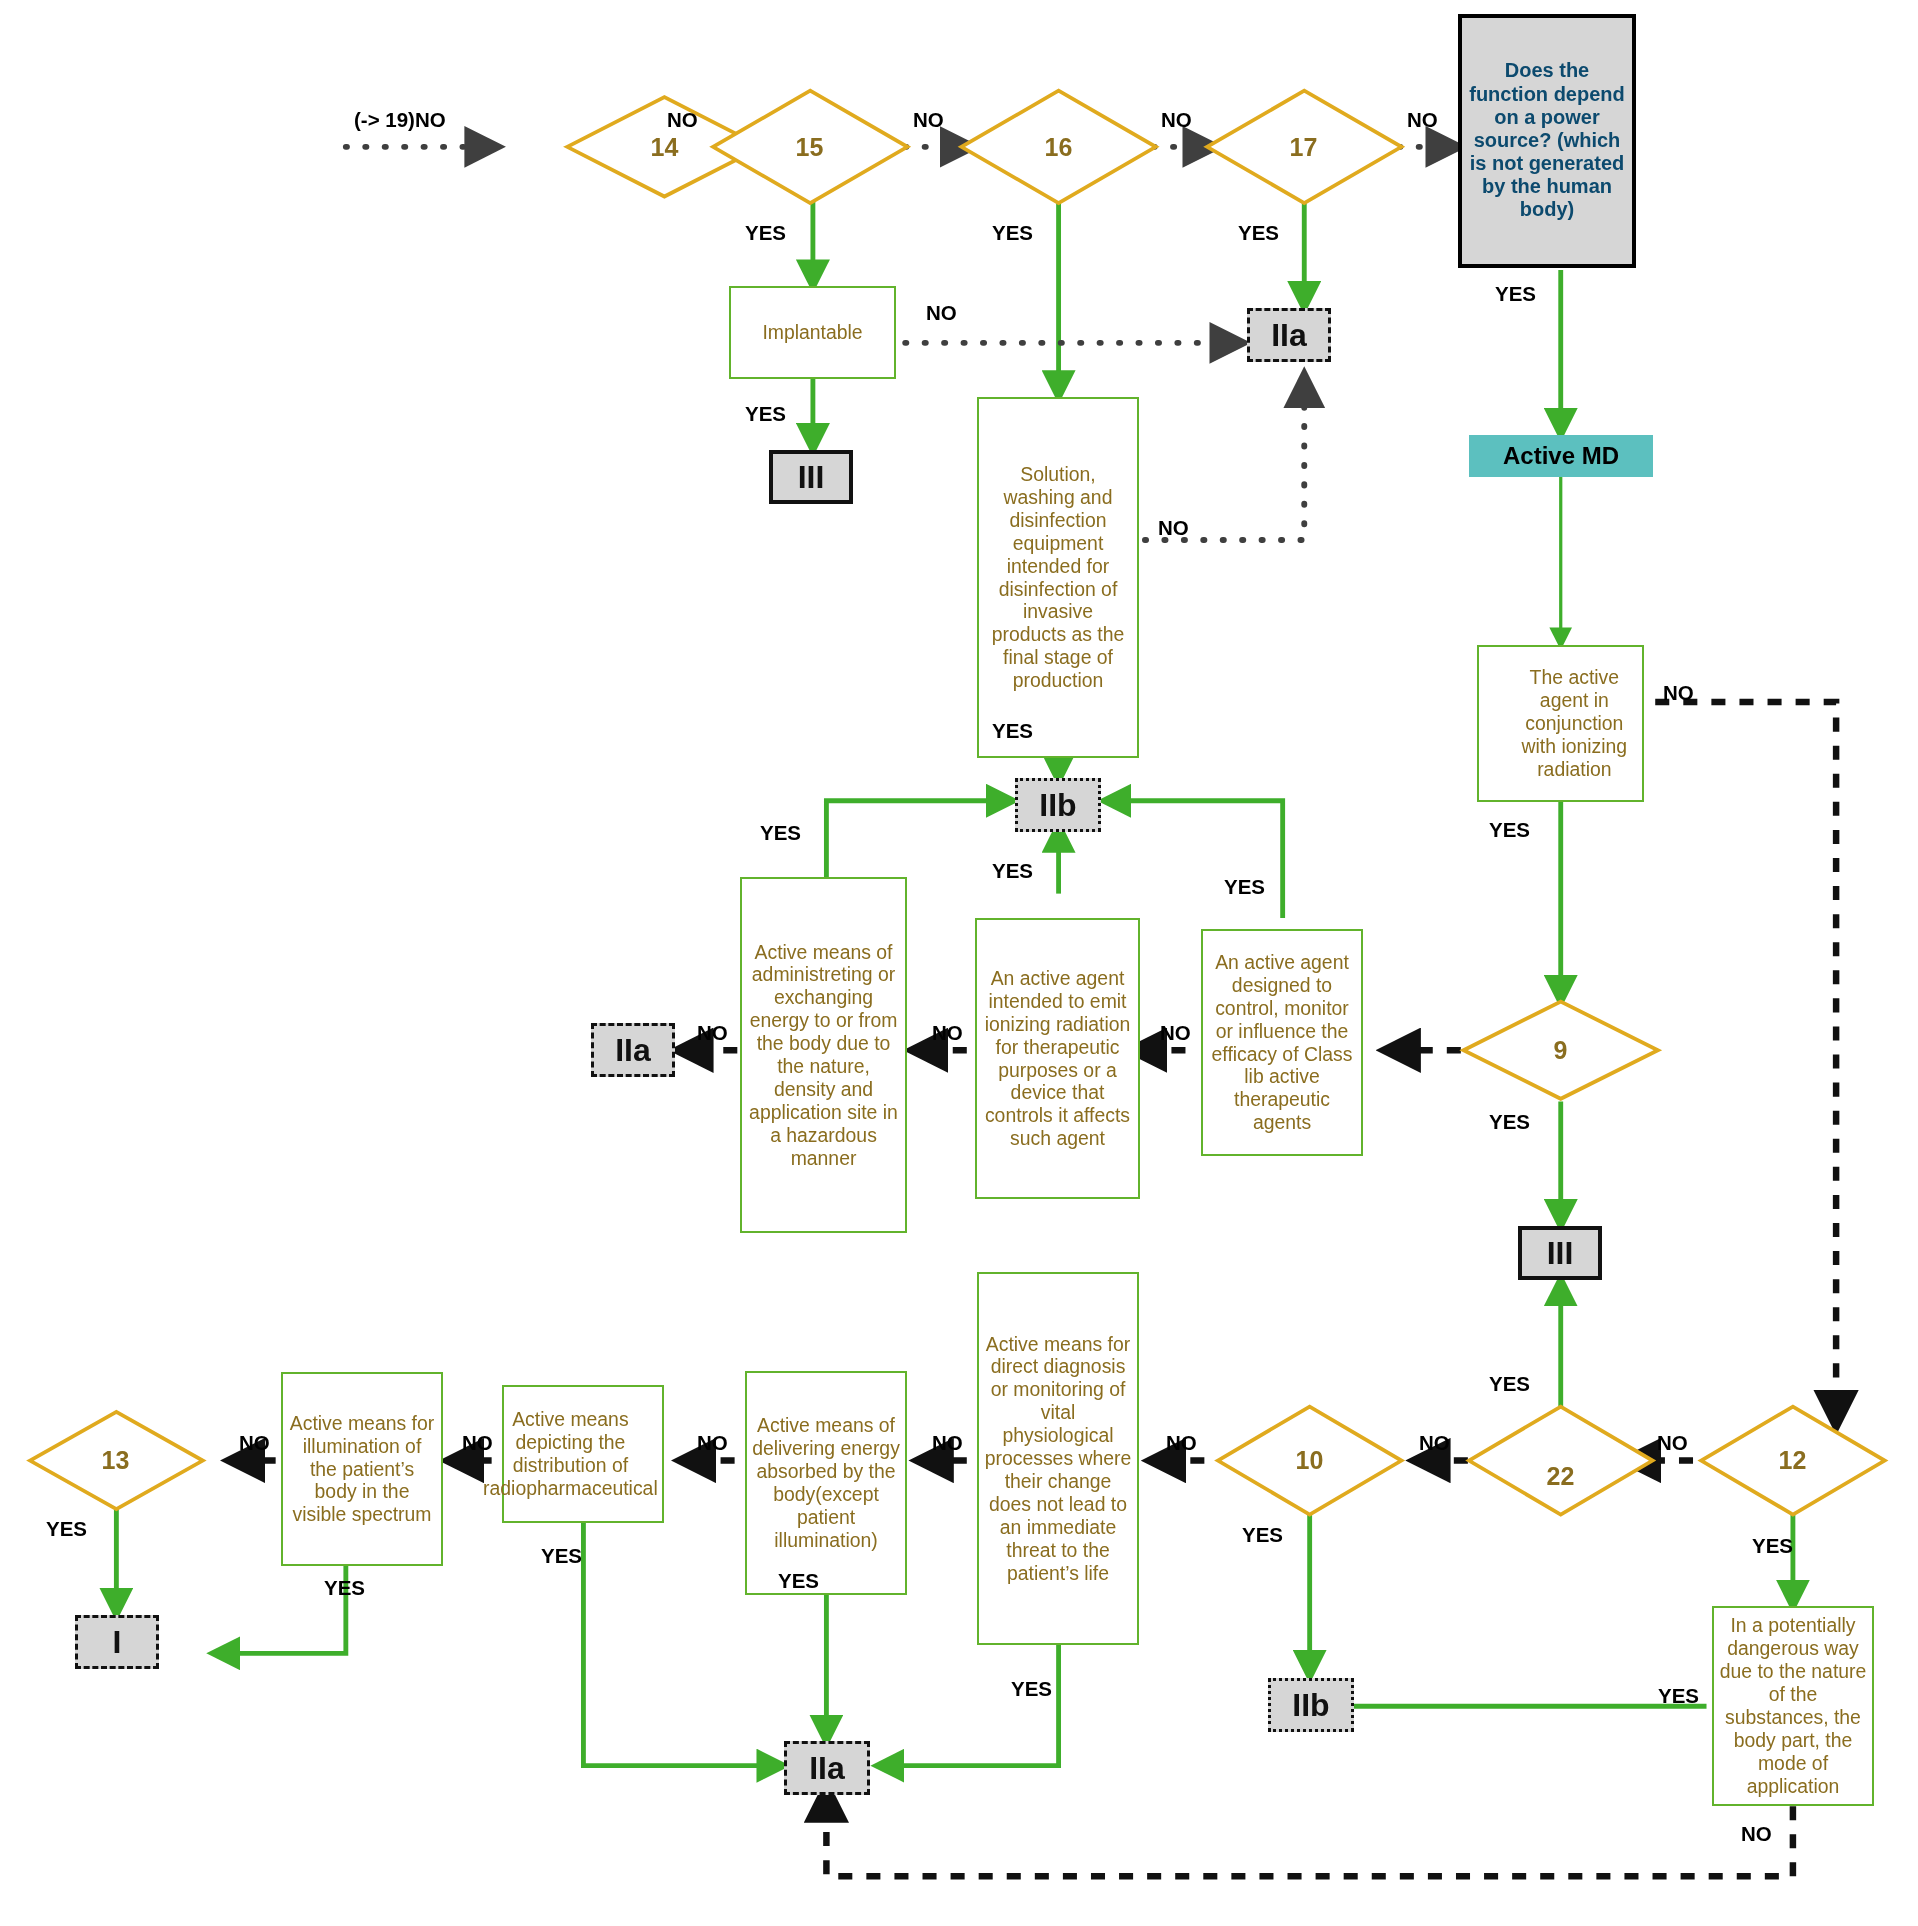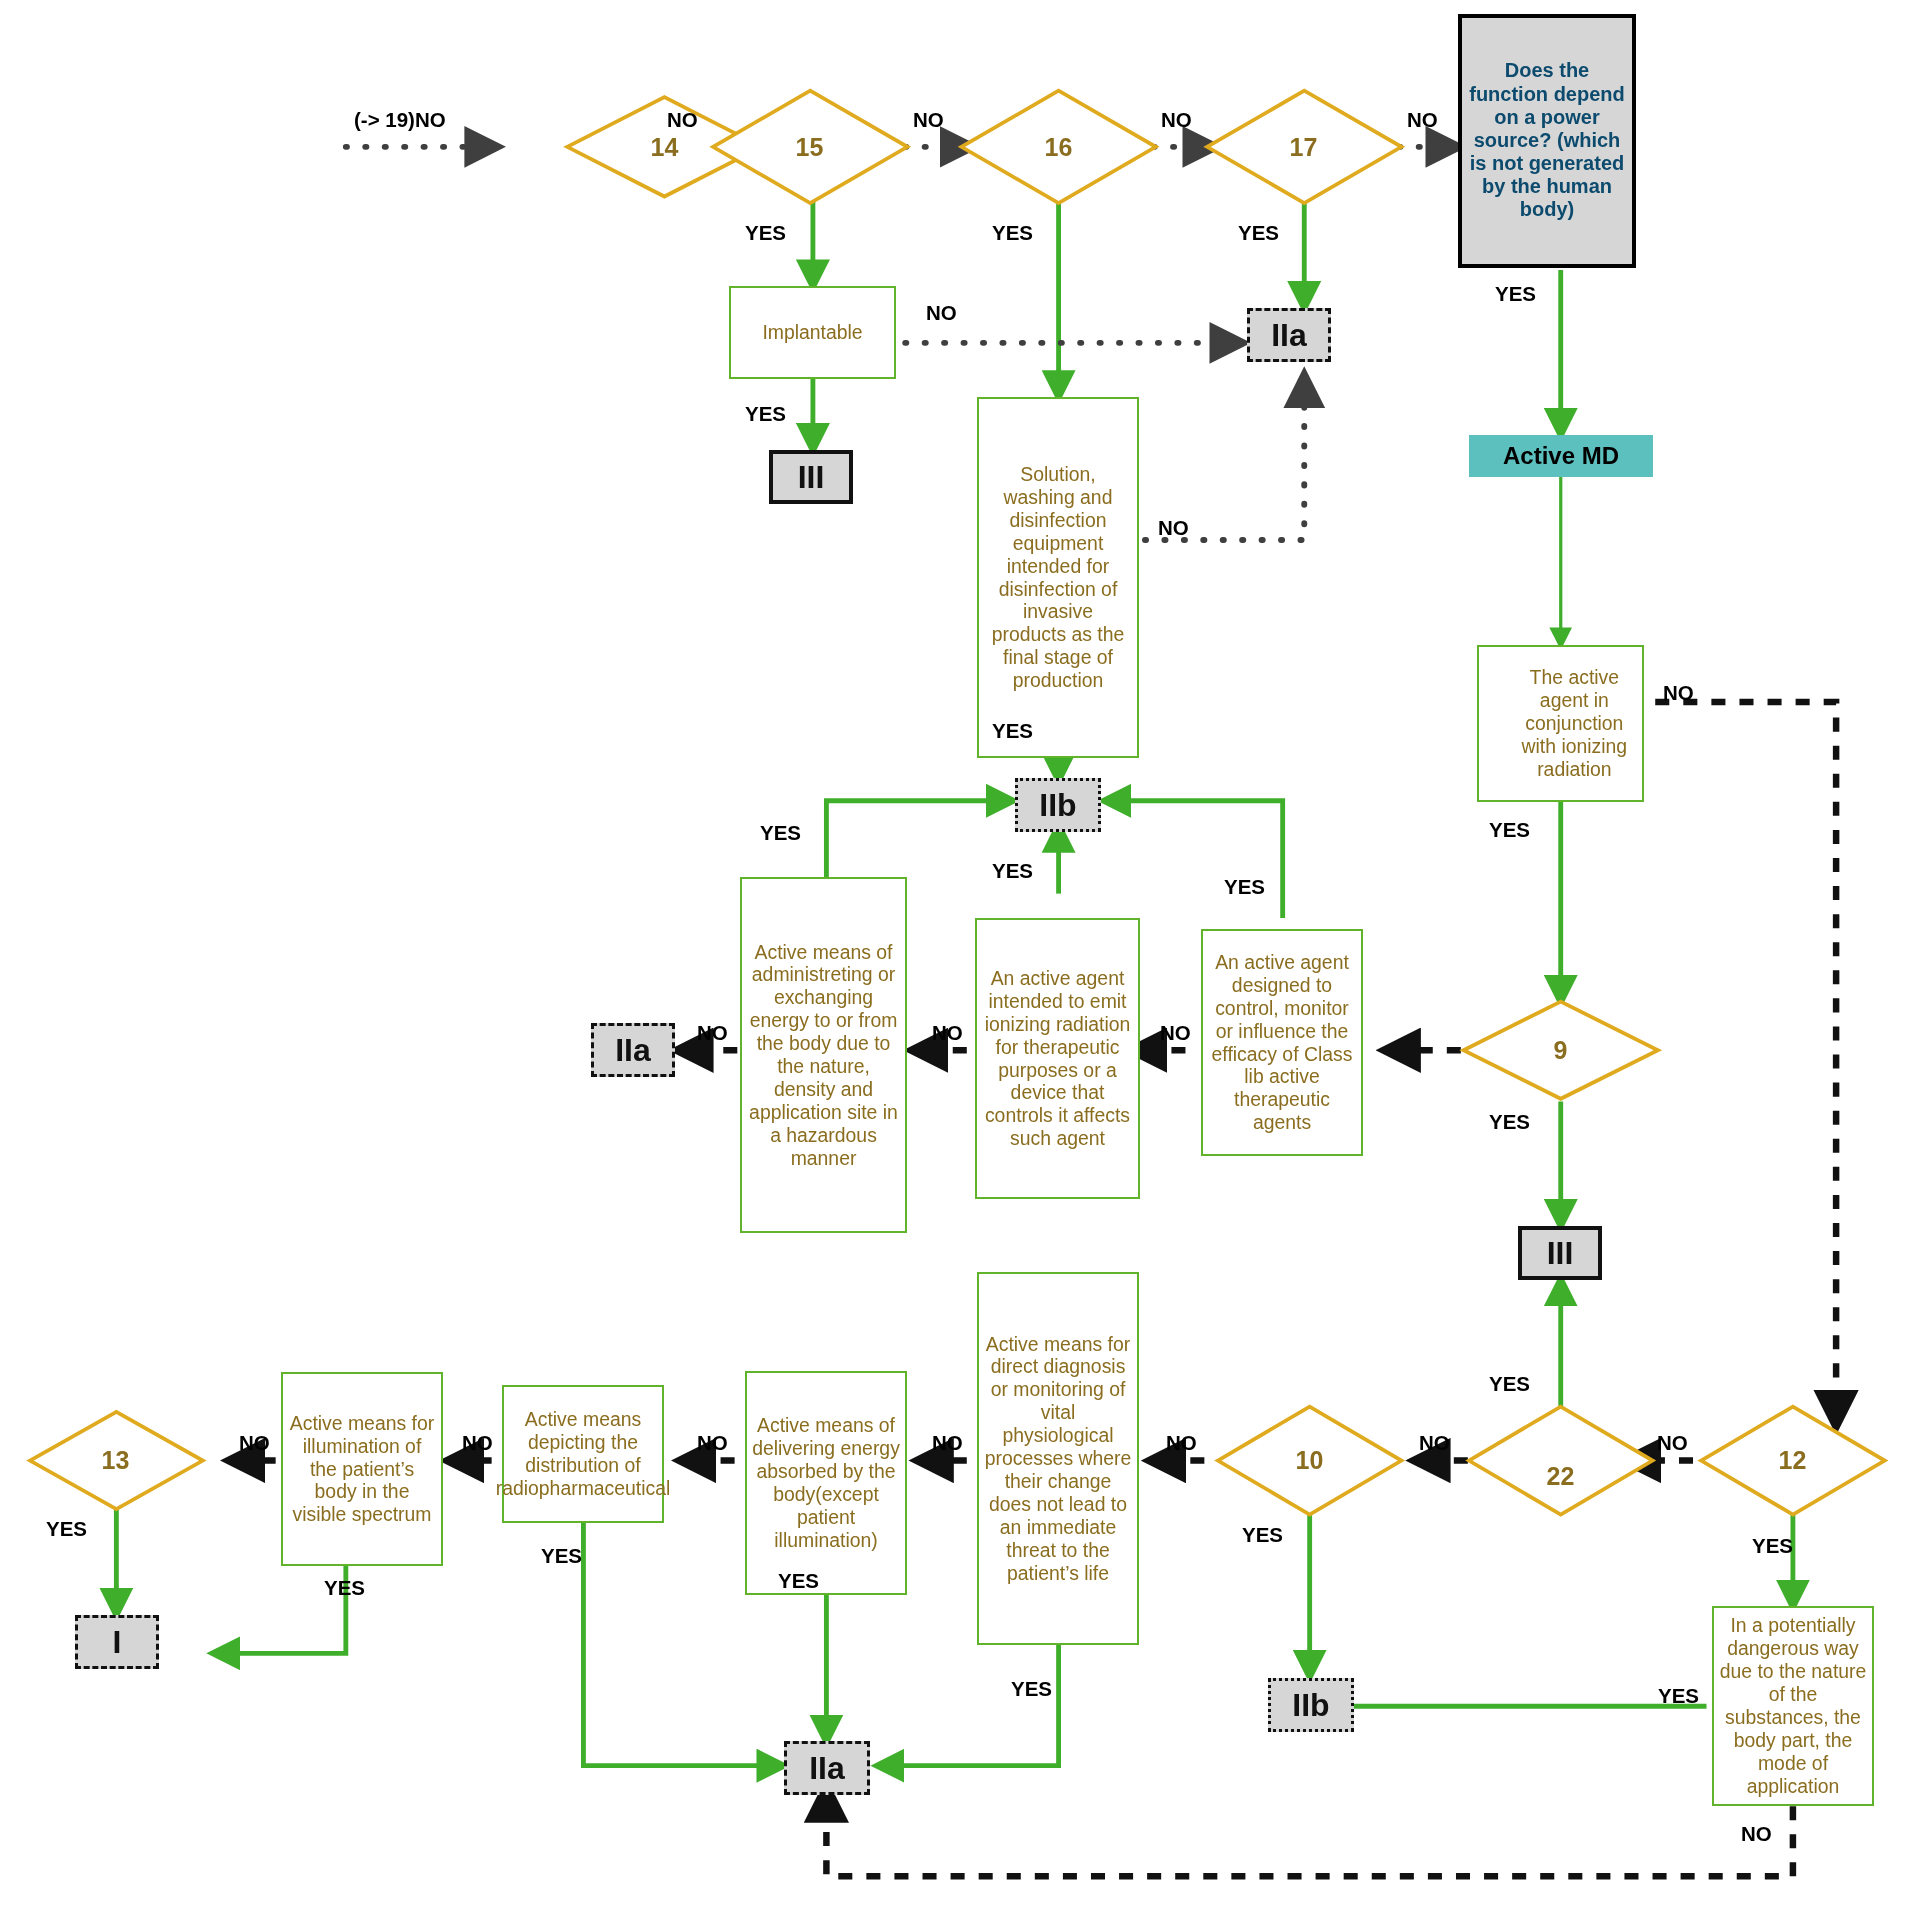--- a/index.html
+++ b/index.html
@@ -206,21 +206,21 @@
   </div>
 
   <div class="node gbox" style="left:1201px;top:929px;width:162px;height:227px;">
     <span>An active agent designed to control, monitor or influence the efficacy of Class lib active therapeutic agents</span>
   </div>
 
   <div class="node gbox" style="left:281px;top:1372px;width:162px;height:194px;">
     <span>Active means for illumination of the patient’s body in the visible spectrum</span>
   </div>
 
-  <div class="node gbox" style="left:502px;top:1385px;width:162px;height:138px;">
+  <div class="node gbox" style="left:502px;top:1385px;width:162px;height:138px;justify-content:flex-end;">
     <span>Active means depicting the distribution of radiopharmaceutical</span>
   </div>
 
   <div class="node gbox" style="left:745px;top:1371px;width:162px;height:224px;">
     <span>Active means of delivering energy absorbed by the body(except patient illumination)</span>
   </div>
 
   <div class="node gbox" style="left:977px;top:1272px;width:162px;height:373px;">
     <span>Active means for direct diagnosis or monitoring of vital physiological processes where their change does not lead to an immediate threat to the patient’s life</span>
   </div>

